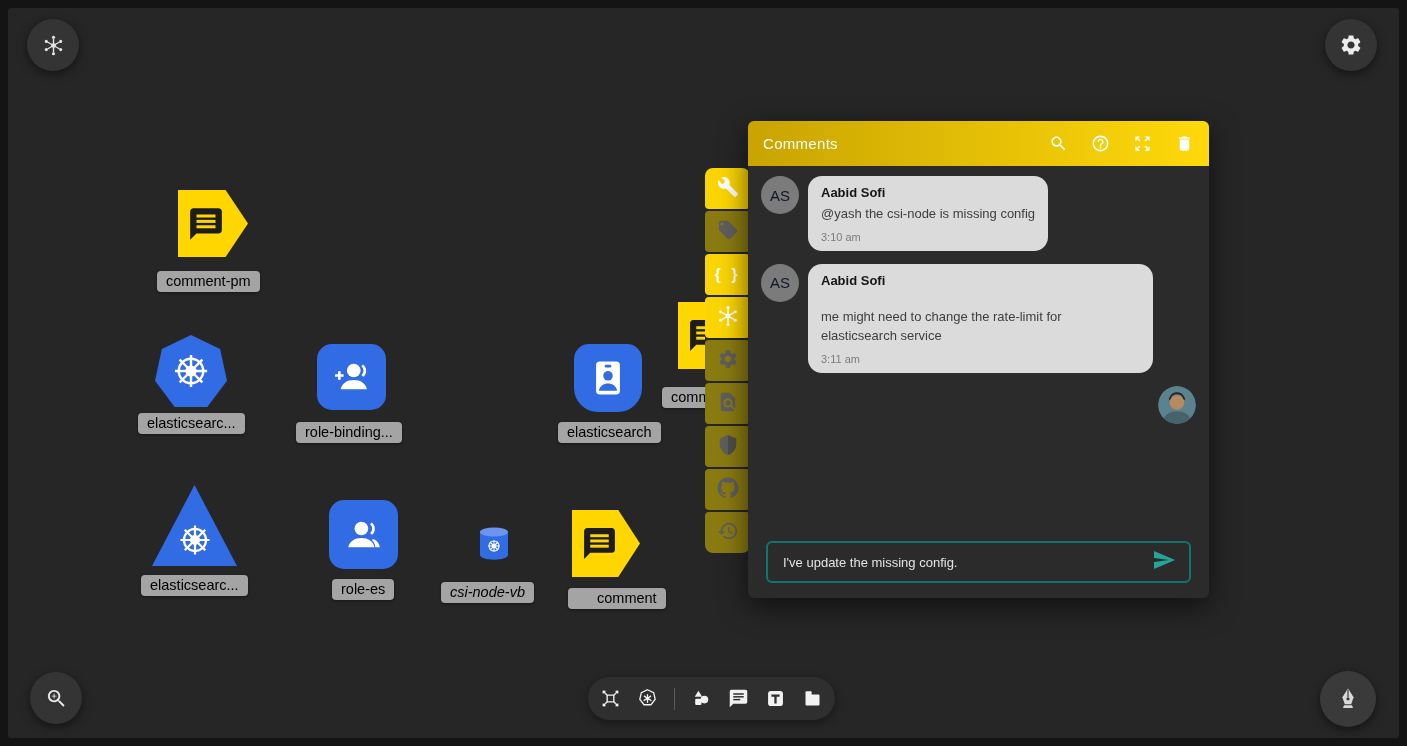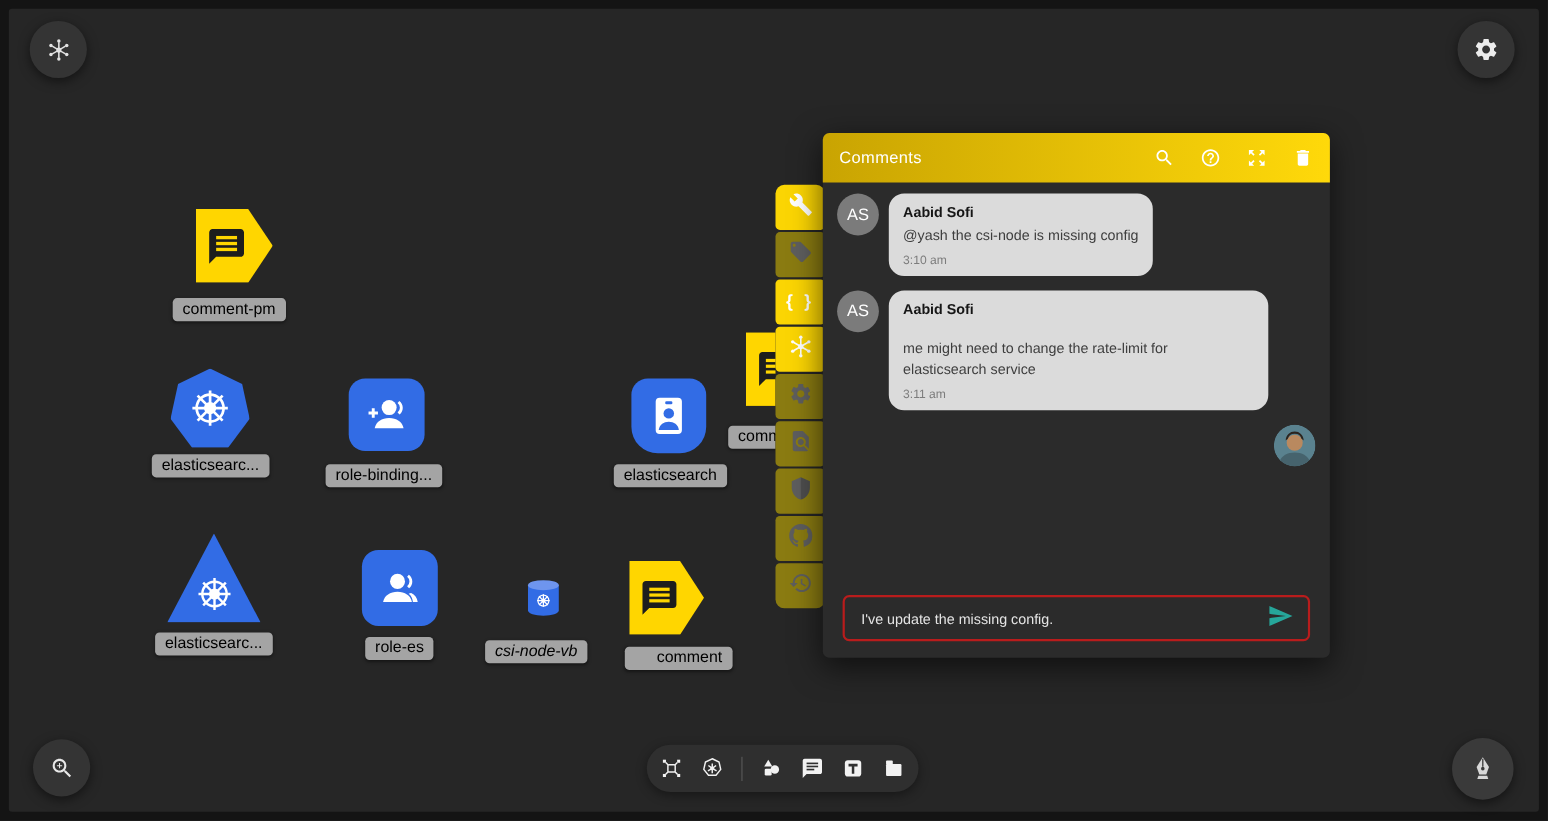--- a/index.html
+++ b/index.html
@@ -71,38 +71,38 @@
   }
   .name-input {
     flex:1; background:transparent; border:none; outline:none; color:#EDEDED;
     font-size:13.5px; font-family:"Liberation Sans",sans-serif;
   }
   .name-input-wrap svg { width:20px; height:20px; fill:#FFFFFF; flex:0 0 auto; cursor:pointer; }
 
   .messages { flex:1; padding:10px 13px 4px; display:flex; flex-direction:column; gap:13px; overflow:hidden; }
   .msg { display:flex; gap:9px; align-items:flex-start; }
   .avatar {
-    width:38px; height:38px; border-radius:50%; background:#7B7B7B; color:#ffffff;
+    width:38px; height:38px; border-radius:50%; background:#7B7B7B; color:#0f172a;
     display:flex; align-items:center; justify-content:center; font-size:15px; flex:0 0 38px;
   }
   .bubble { background:#DBDBDB; border-radius:14px; padding:9px 13px 8px; max-width:345px; }
   .msg-author { font-weight:700; font-size:13px; color:#161616; margin-bottom:4px; }
   .msg-text { font-size:13px; color:#3E3E3E; line-height:1.5; }
   .msg-time { font-size:11px; color:#7C7C7C; margin-top:7px; }
   .msg.gap .msg-text { margin-top:19px; }
   .msg.right { justify-content:flex-end; }
   .msg.right .bubble { background:#3A4A52; max-width:215px; }
   .msg.right .msg-author { color:#F2D883; font-size:12.5px; }
   .msg.right .msg-text { color:#F7EFC6; }
   .msg.right .msg-time { color:#97A1A3; text-align:right; }
   .photo-avatar { border-radius:50%; overflow:hidden; flex:0 0 38px; width:38px; height:38px; }
 
   .composer { padding:6px 18px 15px; flex:0 0 auto; }
   .composer-box {
-    border:2px solid #b91c1c; border-radius:6px; height:42px;
+    border:2px solid #0f766e; border-radius:6px; height:42px;
     display:flex; align-items:center; padding:0 13px;
   }
   .composer-input {
     flex:1; background:transparent; border:none; outline:none; color:#E4E4E4;
     font-size:13px; font-family:"Liberation Sans",sans-serif;
   }
   .composer-box svg { width:24px; height:24px; fill:#26A69A; cursor:pointer; }
 
   
   .btb {

